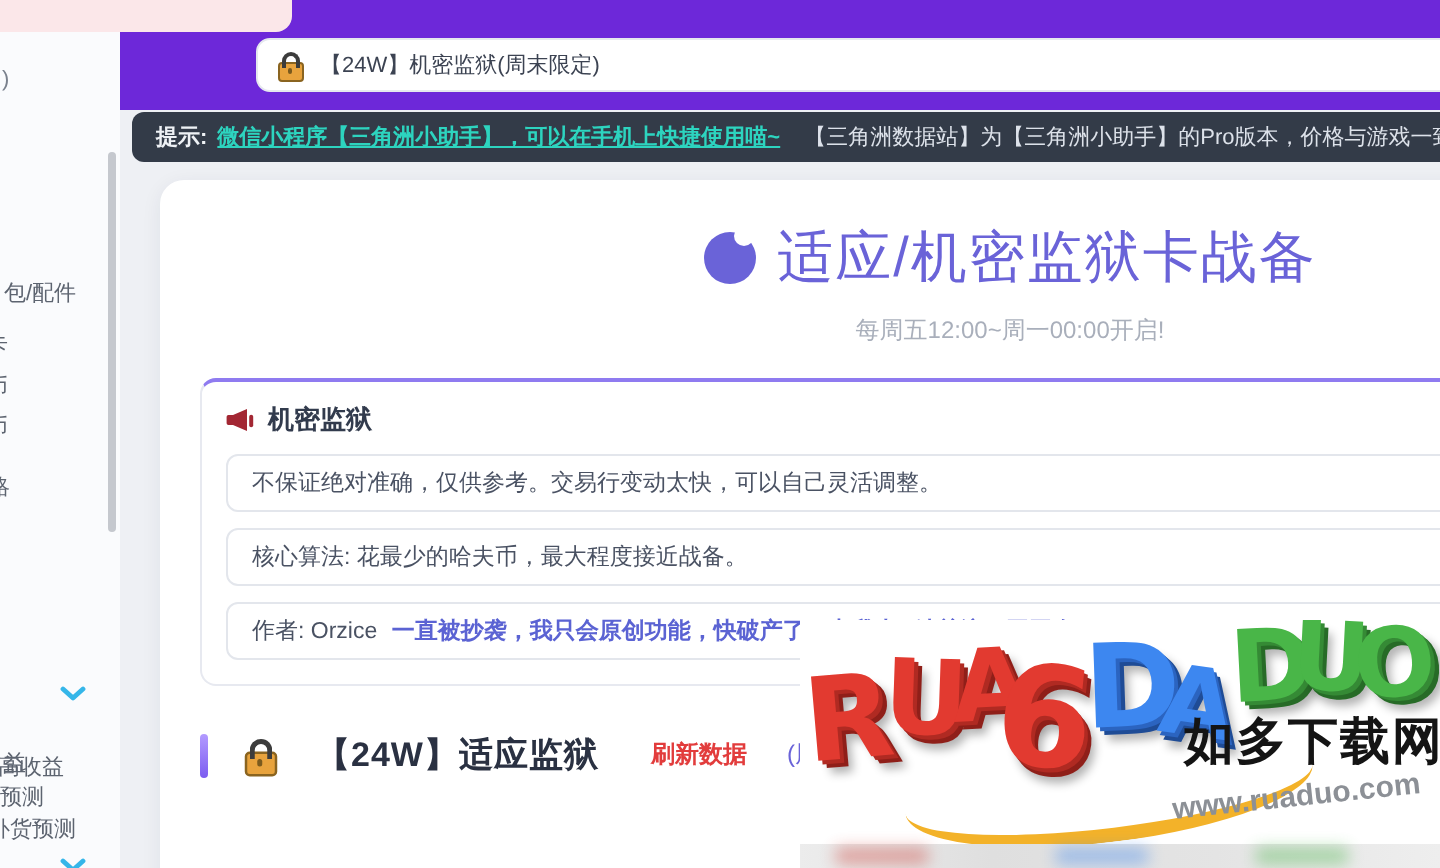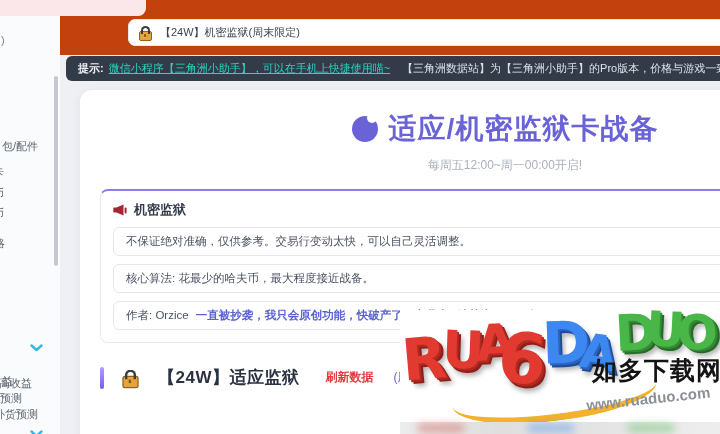--- a/index.html
+++ b/index.html
@@ -20,43 +20,43 @@
   .frag-profit{left:-1px;top:376px;}
   .frag-yi{left:2px;top:374px;}
   .frag-pred{left:0px;top:391px;}
   .frag-restock{left:-6px;top:407px;}
   .chev{position:absolute;left:30px;}
   .chev-1{top:338px;} .chev-2{top:424px;}
   .scrollbar{position:absolute;left:54px;top:76px;width:4px;height:190px;background:#c5c8ce;border-radius:2px;}
   
   .pink-block{position:absolute;left:0;top:0;width:146px;height:16px;background:#fbe7e9;border-radius:0 0 8px 0;z-index:6;}
   
-  .topstrip{position:absolute;left:60px;top:0;width:660px;height:55px;background:#c2410c;}
+  .topstrip{position:absolute;left:60px;top:0;width:660px;height:55px;background:#6d28d9;}
   .tab{position:absolute;left:68px;top:19px;width:648px;height:27px;background:#fff;border:1px solid #e5e8ee;
        border-radius:7px;display:flex;align-items:center;gap:8px;padding:0 10px;box-sizing:border-box;cursor:pointer;}
   .tab-title{font-size:11px;color:#3c4352;}
   
   .lock{position:relative;width:11px;height:8px;background:#e8a33d;border:1px solid #8a6420;border-radius:2px;margin-top:6px;flex:none;}
   .lock::before{content:"";position:absolute;top:-6px;left:1px;width:5px;height:6px;border:2px solid #3c3c3c;border-bottom:none;border-radius:5px 5px 0 0;}
   .lock::after{content:"";position:absolute;top:2px;left:4px;width:2px;height:3px;background:#7a5a1e;border-radius:1px;}
   .lock-lg{transform:scale(1.25);margin:8px 3px 0 2px;}
   
   .notice{position:absolute;left:66px;top:56px;width:700px;height:25px;background:#333b48;border-radius:6px;
           display:flex;align-items:center;padding:0 12px;box-sizing:border-box;font-size:11px;white-space:nowrap;overflow:hidden;}
   .notice-prefix{color:#eef1f5;font-weight:bold;margin-right:5px;}
-  .notice-link{color:#2dd4bf;text-decoration:underline;font-weight:normal;cursor:pointer;margin-right:12px;}
+  .notice-link{color:#2dd4bf;text-decoration:underline;font-weight:bold;cursor:pointer;margin-right:12px;}
   .notice-info{color:#dde2ea;}
   
   .main-card{position:absolute;left:80px;top:90px;width:850px;height:400px;background:#fff;border-radius:12px;
              box-shadow:0 2px 10px rgba(30,40,70,.07);}
   .hero{padding-top:20px;text-align:center;}
   .hero-row{display:flex;justify-content:center;align-items:center;gap:11px;}
   .hero-icon{width:26px;height:26px;background:#6a63d8;border-radius:50%;position:relative;flex:none;}
   .hero-icon::after{content:"";position:absolute;width:10px;height:10px;background:#fff;border-radius:50%;top:-3px;right:1px;}
-  .hero-title{font-size:28px;font-weight:bold;color:#6a63d8;letter-spacing:1px;}
+  .hero-title{font-size:28px;font-weight:normal;color:#6a63d8;letter-spacing:1px;}
   .hero-sub{margin-top:9px;font-size:12px;color:#a9afbb;}
   
   .ann-card{margin:15px 20px 0;border:1px solid #e7e9f0;border-top:2px solid #8f7bf0;border-radius:8px;padding:10px 12px 12px;}
   .ann-header{display:flex;align-items:center;gap:7px;font-size:13px;font-weight:bold;color:#323b4d;}
   .note{border:1px solid #e3e6ec;border-radius:6px;padding:6px 12px;font-size:11.5px;color:#4a5263;margin-top:8px;background:#fff;}
   .author-link{color:#5b63d3;font-weight:bold;cursor:pointer;margin-left:4px;}
   
   .section-row{position:absolute;left:20px;top:276px;display:flex;align-items:center;gap:18px;}
   .sec-bar{width:4px;height:22px;border-radius:2px;background:linear-gradient(180deg,#b39bff,#7c5cf0);flex:none;}
   .sec-title{font-size:17px;font-weight:800;color:#2a3142;letter-spacing:.5px;}

